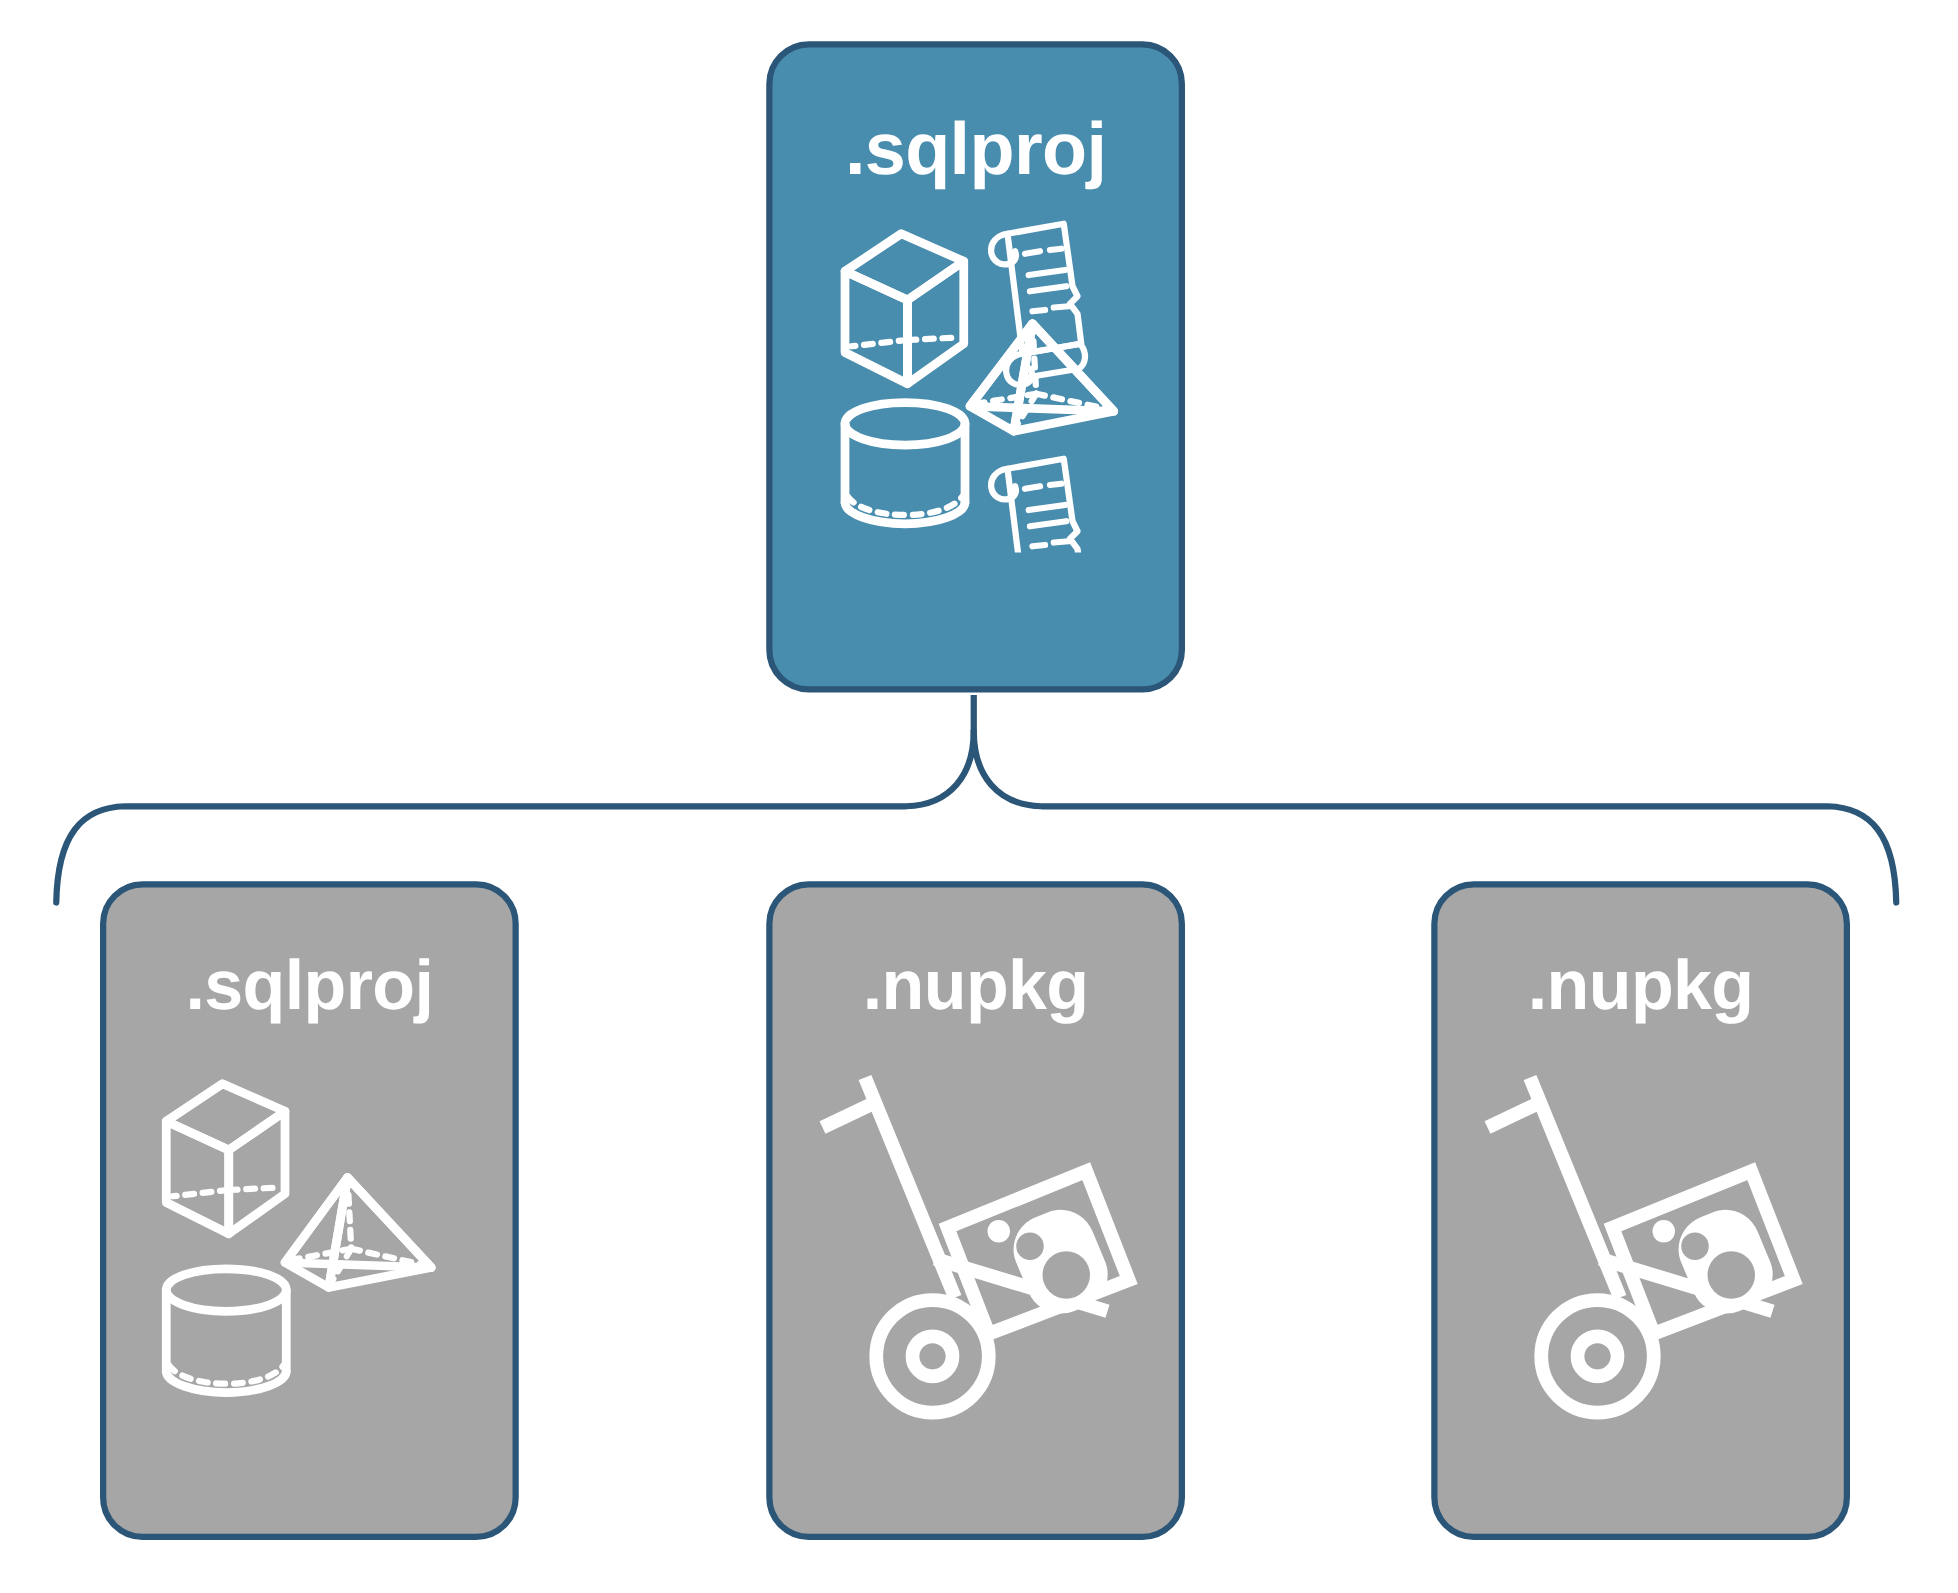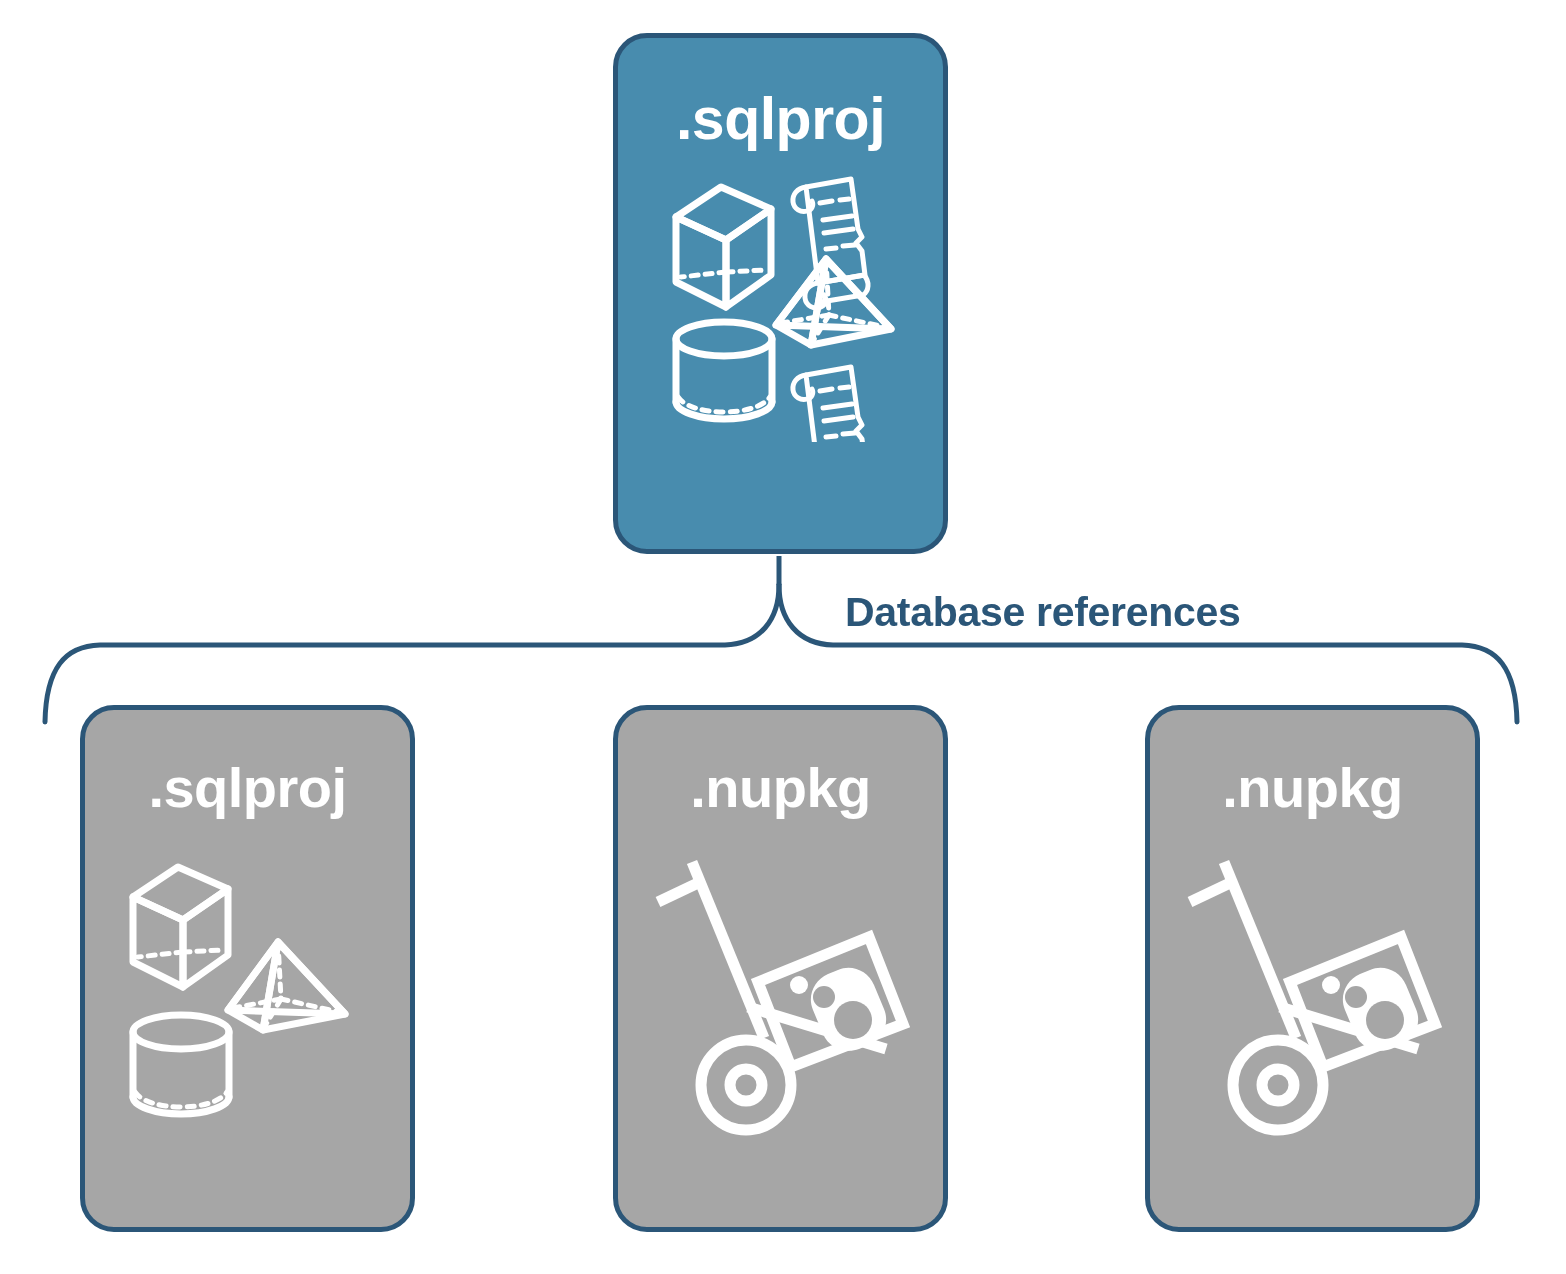--- a/index.html
+++ b/index.html
@@ -261,15 +261,14 @@
                    C 254 181, 247 197, 233 203 L 223 207
                    C 209 212, 193 206, 187 192 L 177 168
                    C 171 154, 178 138, 192 132 Z" fill="#FFFFFF" stroke="none"></path>
           <circle cx="188" cy="155" r="11" fill="#A6A6A6" stroke="none"></circle>
           <circle cx="217" cy="178" r="19" fill="#A6A6A6" stroke="none"></circle>
         </g>
       </svg>
     </div>
   </div>
 
-  <div id="connector-label">Database references</div>
 
 </div>
 
 </body></html>

